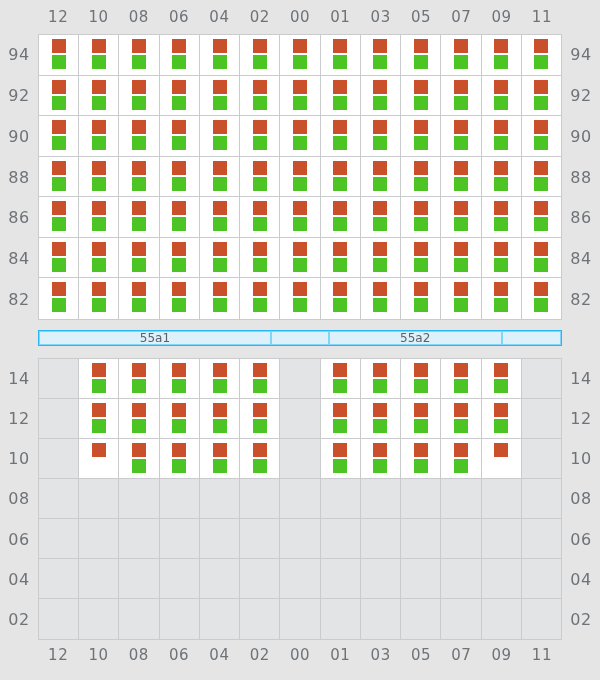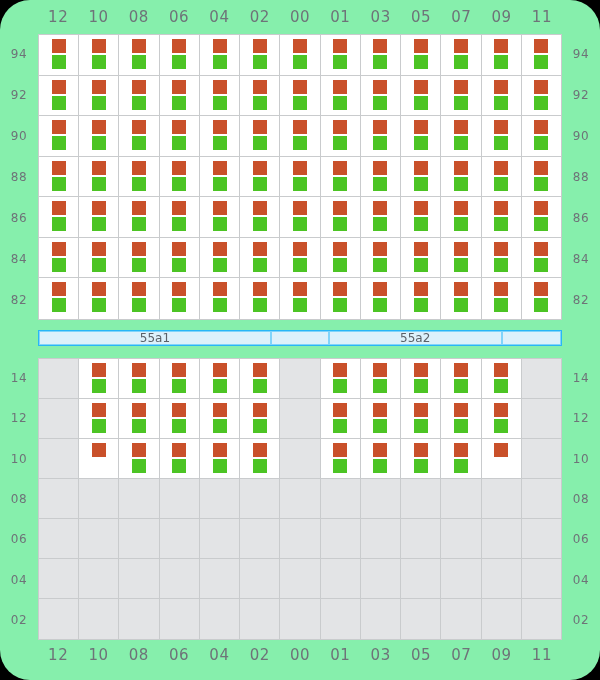--- a/index.html
+++ b/index.html
@@ -11,22 +11,21 @@
     width: 600px;
     height: 680px;
     overflow: hidden;
     font-family: "DejaVu Sans", "Liberation Sans", sans-serif;
   }
 
   #app {
     position: relative;
     width: 600px;
     height: 680px;
-    background: #86efac;
-    border-radius: 30px;
+    background: #e5e5e5;
   }
 
   
   .axis-row {
     position: absolute;
     left: 38px;
     width: 524px;
     height: 30px;
     display: flex;
   }
@@ -48,21 +47,21 @@
     width: 38px;
     display: flex;
     flex-direction: column;
   }
   .side-axis .axis-cell {
     flex: 1 1 0;
     display: flex;
     align-items: center;
     justify-content: center;
     color: #6e7378;
-    font-size: 12px;
+    font-size: 16px;
     letter-spacing: 0.5px;
   }
   #side-left-top   { left: 0px;   top: 34px;  height: 286px; }
   #side-right-top  { left: 562px; top: 34px;  height: 286px; }
   #side-left-bot   { left: 0px;   top: 358px; height: 282px; }
   #side-right-bot  { left: 562px; top: 358px; height: 282px; }
 
   
   .panel {
     position: absolute;

